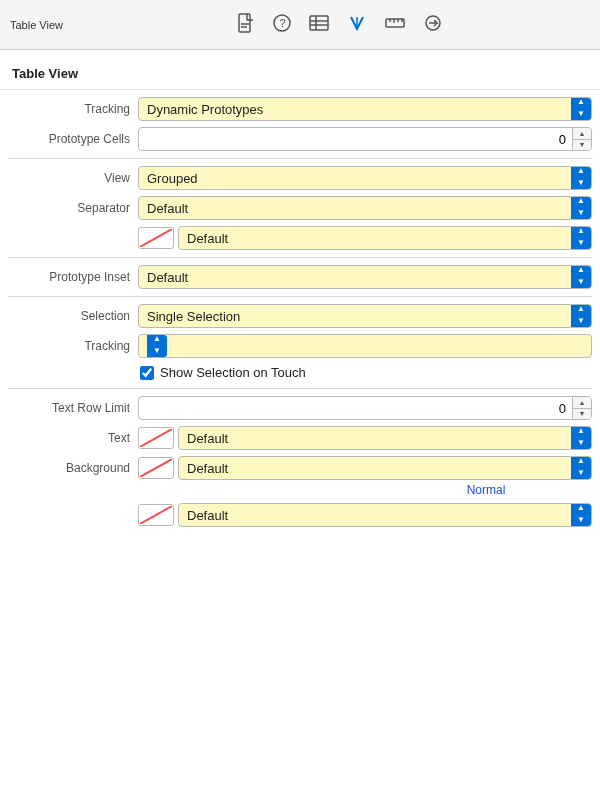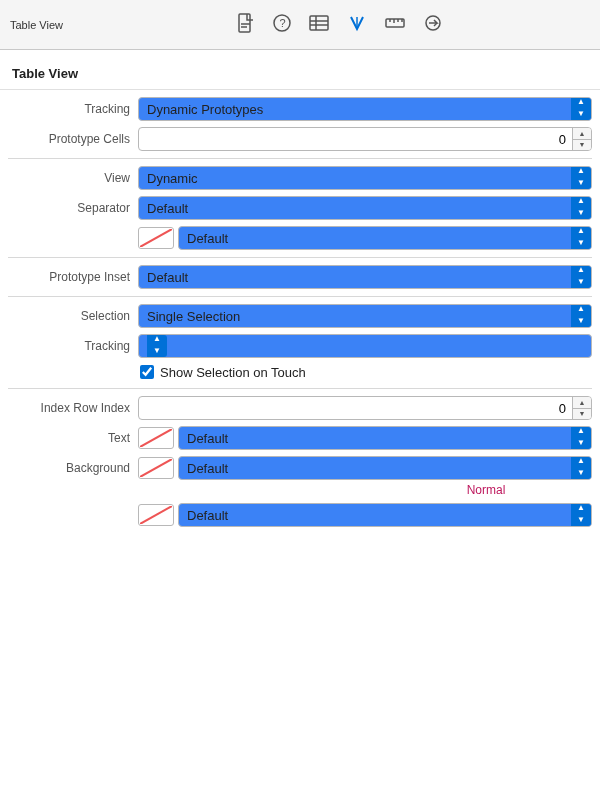--- a/index.html
+++ b/index.html
@@ -87,21 +87,21 @@
       flex: 1;
       display: flex;
       align-items: center;
       gap: 4px;
     }
 
     
     .dropdown {
       display: flex;
       align-items: center;
-      background: #3b82f6;
+      background: #fef9c3;
       border: 1px solid #b8b8b8;
       border-radius: 4px;
       height: 24px;
       padding: 0 4px 0 8px;
       flex: 1;
       position: relative;
     }
     .dropdown span {
       flex: 1;
       font-size: 13px;
@@ -193,21 +193,21 @@
     
     .divider {
       height: 1px;
       background: #d8d8d8;
       margin: 4px 8px;
     }
 
     
     .checkbox-row {
       display: flex;
-      align-items: flex-start;
+      align-items: center;
       padding: 4px 8px 4px 140px;
       gap: 6px;
     }
     .checkbox-row input[type="checkbox"] {
       accent-color: #0070d7;
       width: 14px;
       height: 14px;
     }
     .checkbox-row label {
       font-size: 13px;
@@ -216,21 +216,21 @@
 
     
     .sub-label-row {
       display: flex;
       justify-content: flex-end;
       padding-right: 12px;
       padding-bottom: 3px;
     }
     .sub-label {
       font-size: 12px;
-      color: #be185d;
+      color: #1d4ed8;
       padding-right: 4px;
       width: 200px;
       text-align: center;
     }
 
     .no-label {
       min-width: 130px;
       padding-right: 8px;
       flex-shrink: 0;
     }
@@ -327,21 +327,21 @@
         </div>
       </div>
     </div>
 
     <div class="divider"></div>
 
     <div class="prop-row">
       <div class="prop-label">View</div>
       <div class="prop-control">
         <div class="dropdown">
-          <span>Dynamic</span>
+          <span>Grouped</span>
           <div class="dropdown-arrows">
             <span class="arr">▲</span>
             <span class="arr">▼</span>
           </div>
         </div>
       </div>
     </div>
 
     <div class="prop-row">
       <div class="prop-label">Separator</div>
@@ -418,21 +418,21 @@
     </div>
 
     <div class="checkbox-row">
       <input type="checkbox" checked="" id="chk-show-sel" style="">
       <label for="chk-show-sel">Show Selection on Touch</label>
     </div>
 
     <div class="divider"></div>
 
     <div class="prop-row">
-      <div class="prop-label">Index Row Index</div>
+      <div class="prop-label">Text Row Limit</div>
       <div class="prop-control">
         <div class="stepper">
           <input type="text" value="0" style="">
           <div class="stepper-btns">
             <button>▲</button>
             <button>▼</button>
           </div>
         </div>
       </div>
     </div>

